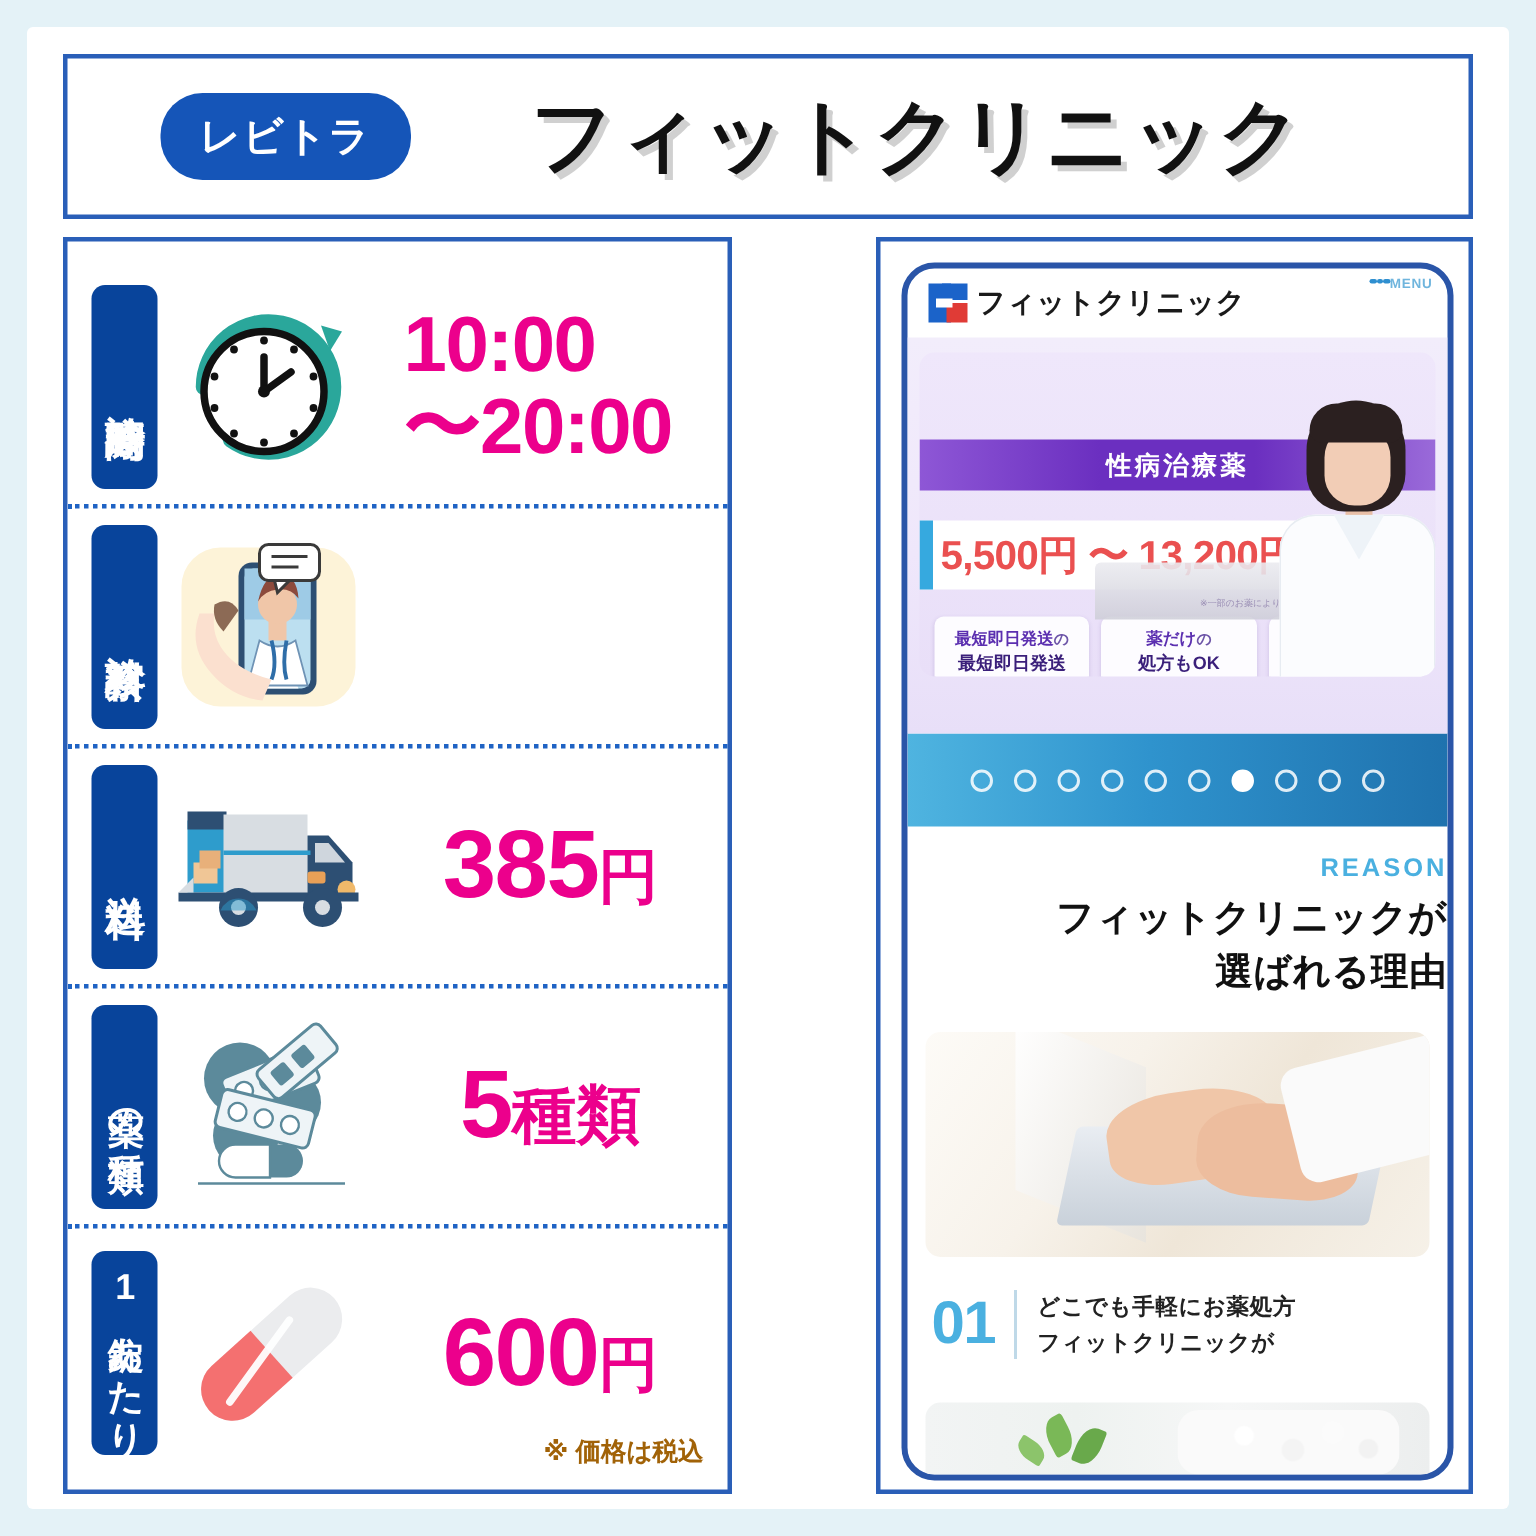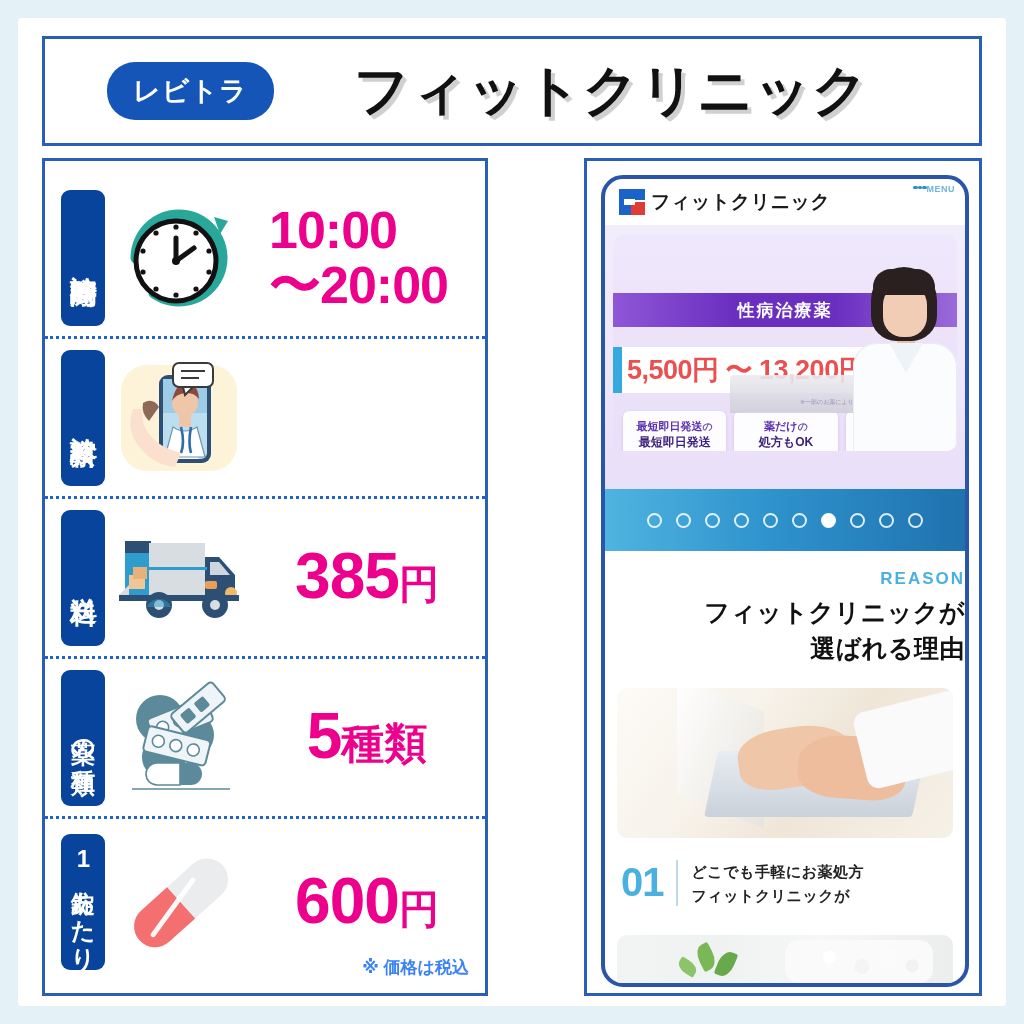--- a/index.html
+++ b/index.html
@@ -123,21 +123,21 @@
     white-space: nowrap;
   }
   .value-main.two-line { font-size: 52px; text-align: left; width: 100%; padding-left: 20px;}
   .unit { font-size: 40px; font-weight: 800; }
   .unit-sm { font-size: 43px; font-weight: 800; }
   .tax-note {
     position: absolute;
     right: 16px; bottom: 6px;
     font-size: 17px;
     font-weight: 700;
-    color: #3b82f6;
+    color: #a16207;
     white-space: nowrap;
   }
 
   
   .phone {
     position: absolute;
     left: 14px; top: 14px;
     width: 368px; height: 812px;
     border: 4px solid #2a55a8;
     border-radius: 22px;

